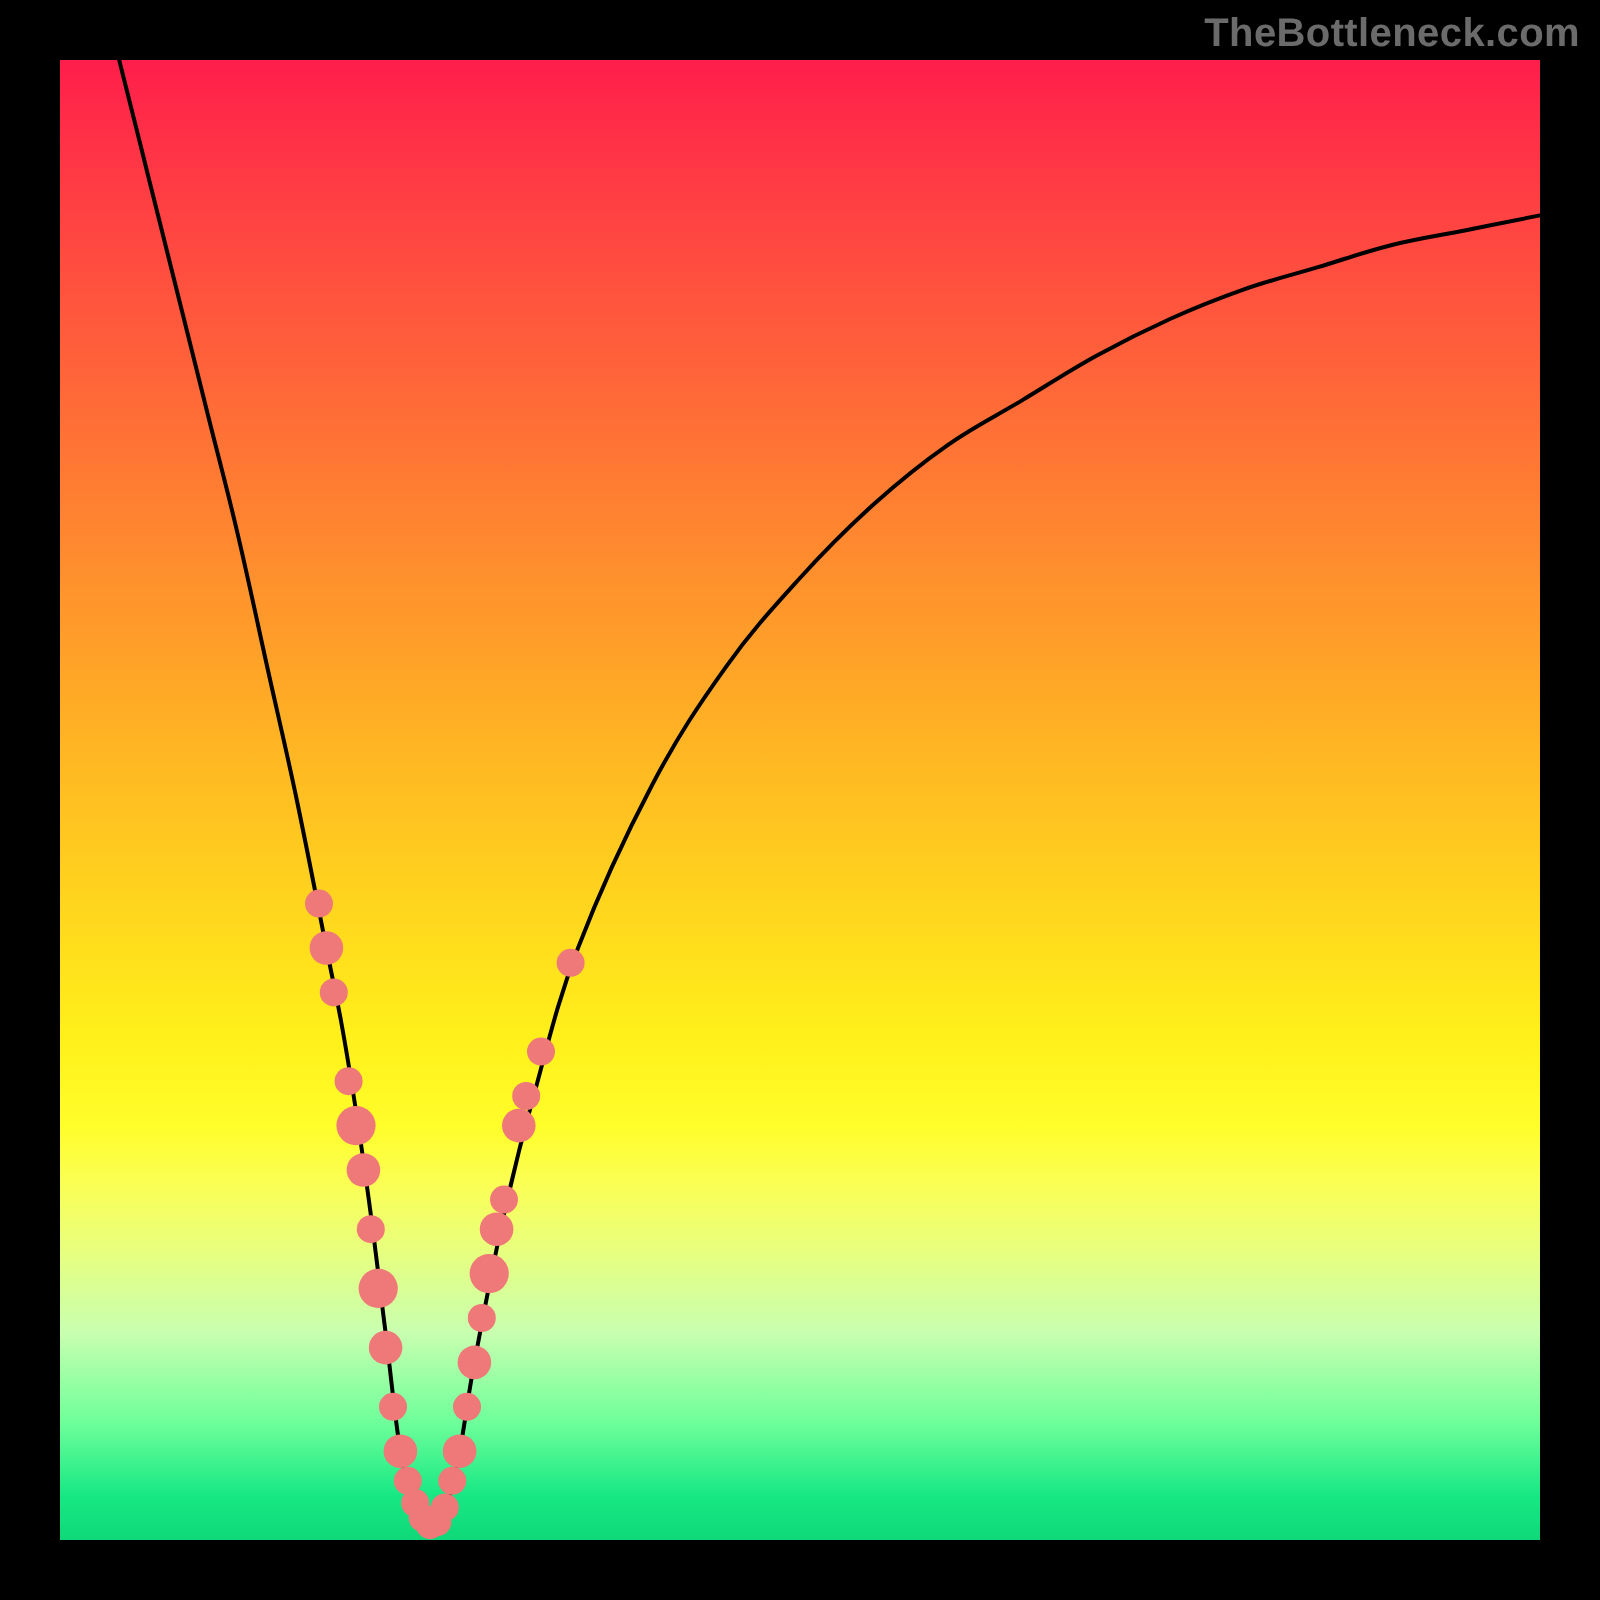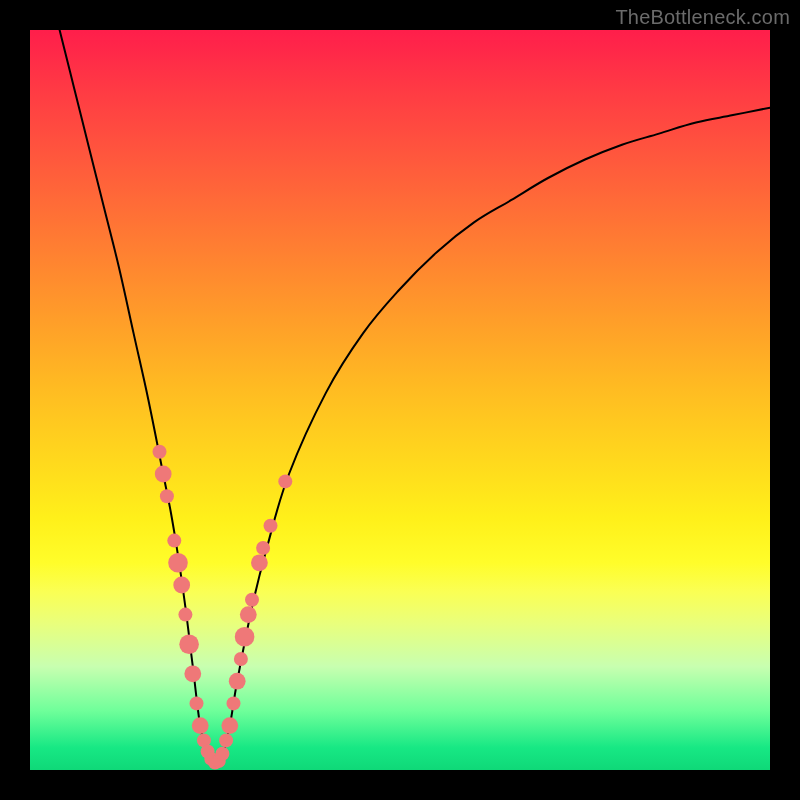--- a/index.html
+++ b/index.html
@@ -41,21 +41,21 @@
       #17e884 97%,
       #0fd878 100%);
   }
   .watermark {
     position: absolute;
     top: 6px;
     right: 10px;
     color: #6b6b6b;
     font-size: 20px;
     letter-spacing: 0.2px;
-    font-weight: 400;
+    font-weight: 700;
   }
   svg.curve {
     position: absolute;
     left: 0; top: 0;
     width: 740px;
     height: 740px;
     overflow: visible;
   }
   .line {
     fill: none;

